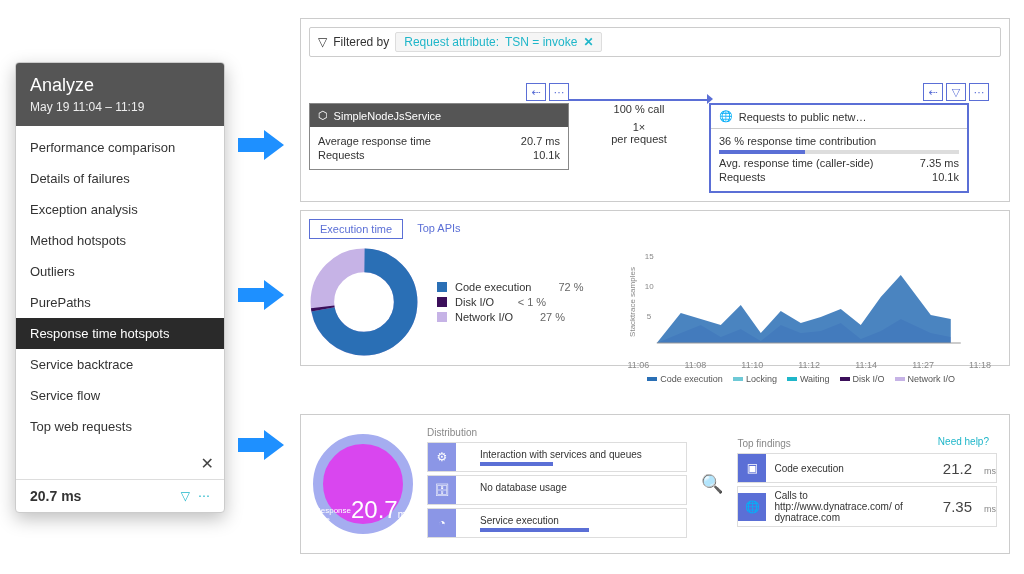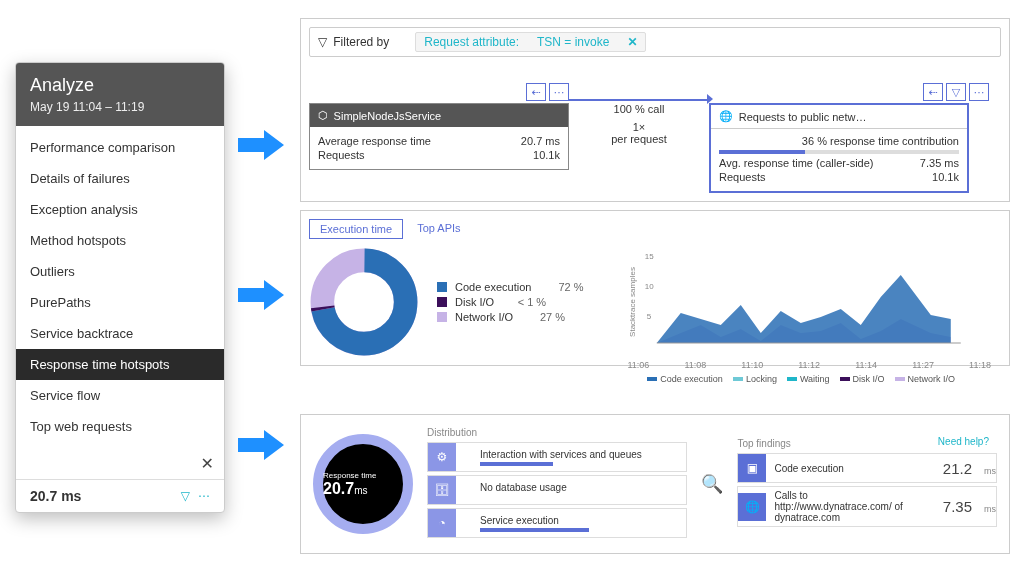--- a/index.html
+++ b/index.html
@@ -23,28 +23,28 @@
   
   .arrow { position: absolute; left: 238px; width: 46px; height: 30px; }
   .arrow svg { width: 100%; height: 100%; }
   .arrow.a1 { top: 130px; }
   .arrow.a2 { top: 280px; }
   .arrow.a3 { top: 430px; }
   
   
   .right-top { position: absolute; left: 300px; top: 18px; width: 710px; border: 1px solid #ccc; padding: 8px; }
   .filter-bar { display: flex; align-items: center; gap: 6px; border: 1px solid #ccc; padding: 4px 8px; border-radius: 2px; }
-  .filter-chip { color: #1fb6c9; background: #f5f5f5; border: 1px solid #ddd; padding: 2px 8px; border-radius: 2px; display: inline-flex; align-items: center; gap: 18px; margin-left: 20px; }
+  .filter-chip { color: #1fb6c9; background: #f5f5f5; border: 1px solid #ddd; padding: 2px 8px; border-radius: 2px; display: inline-flex; align-items: center; gap: 6px; }
   .chip-x { color: #1fb6c9; cursor: pointer; font-weight: bold; }
   .svc-row { display: flex; align-items: flex-start; margin-top: 26px; position: relative; }
   .svc-card { border: 1px solid #888; width: 260px; font-size: 11px; }
   .svc-card.target { border: 2px solid #5b6fd6; }
   .svc-title { background: #555; color: #fff; padding: 5px 8px; display: flex; align-items: center; gap: 6px; }
   .svc-title.target { background: #fff; color: #333; border-bottom: 1px solid #ccc; }
-  .svc-body { padding: 6px 8px; text-align: right; }
+  .svc-body { padding: 6px 8px; }
   .svc-line { display: flex; justify-content: space-between; margin: 2px 0; }
   .svc-bar { height: 4px; background: #5b6fd6; margin: 3px 0; position: relative; }
   .svc-bar::after { content:''; position:absolute; left:36%; right:0; top:0; bottom:0; background:#ddd; }
   .svc-mid { width: 140px; text-align: center; font-size: 11px; padding-top: 20px; position: relative; }
   .svc-mid .connector { position: absolute; left: 0; right: 0; top: 16px; border-top: 2px solid #5b6fd6; }
   .svc-mid .arrowhead { position:absolute; right:-4px; top:11px; border-left:6px solid #5b6fd6; border-top:5px solid transparent; border-bottom:5px solid transparent; }
   .icon-row { display: flex; justify-content: flex-end; gap: 3px; margin-bottom: 2px; }
   .icon-btn { width: 20px; height: 18px; border: 1px solid #5b6fd6; color: #5b6fd6; display: inline-flex; align-items: center; justify-content: center; font-size: 11px; cursor: pointer; }
   
   .right-mid { position: absolute; left: 300px; top: 210px; width: 710px; border: 1px solid #ccc; padding: 8px; }
@@ -57,23 +57,23 @@
   .legend-row { display: flex; align-items: center; gap: 8px; margin: 3px 0; }
   .sw { width: 10px; height: 10px; display: inline-block; }
   .legend-val { margin-left: 10px; color: #666; min-width: 34px; text-align: right; }
   .chart-area { flex: 1; position: relative; height: 110px; }
   .chart-axis { font-size: 9px; color: #888; }
   .chart-legend { font-size: 9px; color: #555; display: flex; gap: 10px; justify-content: center; margin-top: 4px; }
   .chart-legend span { display: inline-flex; align-items: center; gap: 3px; }
   .dot { width: 10px; height: 4px; display: inline-block; }
   
   .right-bot { position: absolute; left: 300px; top: 414px; width: 710px; border: 1px solid #ccc; padding: 12px; display: flex; gap: 14px; align-items: center; }
-  .resp-circle { width: 100px; height: 100px; border-radius: 50%; border: 10px solid #a5adf0; background: #000000; color: #fff; display: flex; flex-direction: column; align-items: flex-start; justify-content: center; }
+  .resp-circle { width: 100px; height: 100px; border-radius: 50%; border: 10px solid #a5adf0; background: #d946ef; color: #fff; display: flex; flex-direction: row; align-items: flex-end; justify-content: center; }
   .resp-circle .lbl { font-size: 8px; }
-  .resp-circle .val { font-size: 16px; font-weight: 700; margin-top: 11px; }
+  .resp-circle .val { font-size: 24px; font-weight: 400; margin-top: 11px; }
   .dist-col { width: 260px; }
   .dist-col h4, .find-col h4 { font-size: 10px; font-weight: 400; color: #888; margin-bottom: 4px; }
   .dist-row { display: flex; align-items: center; border: 1px solid #ddd; margin-bottom: 3px; }
   .dist-icon { width: 28px; height: 28px; background: #8b96e6; color: #fff; display: inline-flex; align-items: center; justify-content: center; }
   .dist-txt { flex: 1; padding: 3px 24px; font-size: 10px; }
   .dist-bar { height: 4px; background: #5b6fd6; margin-top: 2px; }
   .dist-row.two .dist-bar { width: 0; }
   .dist-row.three .dist-bar { width: 60%; }
   .mag { color: #999; font-size: 18px; }
   .find-col { flex: 1; position: relative; }
@@ -92,22 +92,22 @@
     <h2>Analyze</h2>
     <div class="panel-sub">May 19 11:04 – 11:19</div>
   </div>
   <div class="menu">
     <div class="menu-item">Performance comparison</div>
     <div class="menu-item">Details of failures</div>
     <div class="menu-item">Exception analysis</div>
     <div class="menu-item">Method hotspots</div>
     <div class="menu-item">Outliers</div>
     <div class="menu-item">PurePaths</div>
+    <div class="menu-item active">Response time hotspots</div>
     <div class="menu-item">Service backtrace</div>
-    <div class="menu-item active">Response time hotspots</div>
     <div class="menu-item">Service flow</div>
     <div class="menu-item">Top web requests</div>
   </div>
   <div class="close-row">
     <span class="close-x">✕</span>
   </div>
   <div class="bottom-bar">
     <span class="bottom-val">20.7 ms</span>
     <div class="bottom-icons">
       <span>▽</span>

